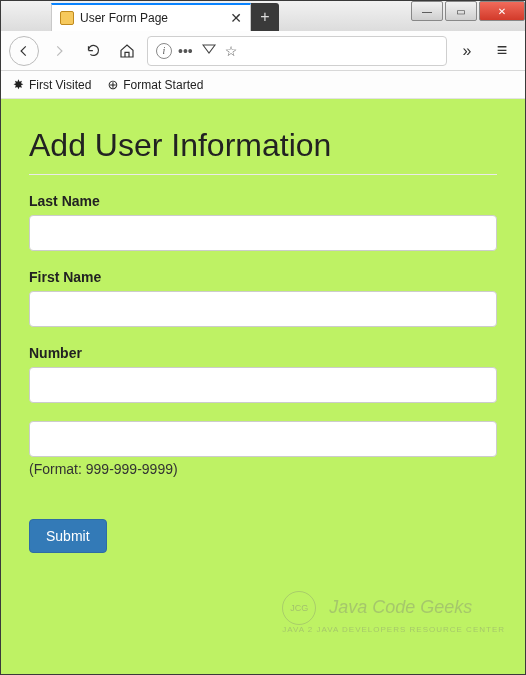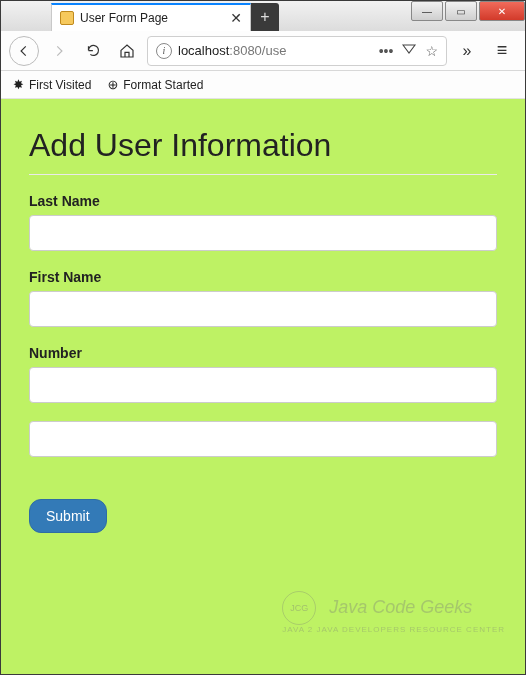--- a/index.html
+++ b/index.html
@@ -182,21 +182,21 @@
       border-radius: 4px;
       padding: 6px 10px;
       font-size: 14px;
       background: #fff;
     }
     .form-hint { font-size: 14px; color: #333; margin-top: 4px; }
     .submit-btn {
       background: #337ab7;
       color: #fff;
       border: 1px solid #2e6da4;
-      border-radius: 12px;
+      border-radius: 4px;
       padding: 8px 16px;
       font-size: 14px;
       cursor: pointer;
       margin-top: 24px;
     }
     .watermark {
       position: absolute;
       right: 20px;
       bottom: 40px;
       font-size: 18px;
@@ -252,23 +252,20 @@
           <path d="M4 12a8 8 0 1 1 3 6.2M4 12V5m0 7h7" stroke="#333" stroke-width="2" fill="none"></path>
         </svg>
     </div>
     <div class="nav-btn">
       <svg width="16" height="16" viewBox="0 0 24 24">
           <path d="M3 11l9-8 9 8v10H3z M9 21v-7h6v7" stroke="#333" stroke-width="1.8" fill="none"></path>
         </svg>
     </div>
     <div class="url-bar">
       <span class="info-icon">i</span>
-      <span class="url-text">
-        <span class="url-host"><b>localhost</b></span><span>:8080</span><span>/use</span>
-      </span>
       <span class="url-actions">
         <span>•••</span>
         <span>
           <svg width="16" height="16" viewBox="0 0 24 24">
               <path d="M3 6l9 12 9-12H3z" fill="none" stroke="#444" stroke-width="1.6"></path>
             </svg>
         </span>
         <span>☆</span>
       </span>
     </div>
@@ -301,20 +298,21 @@
       <input class="form-control" type="text" value="" style="">
     </div>
 
     <div class="form-group">
       <label class="form-label">Number</label>
       <input class="form-control" type="email" value="" style="">
     </div>
 
     <div class="form-group">
       <input class="form-control" type="tel" value="" style="">
+      <div class="form-hint">(Format: 999-999-9999)</div>
     </div>
 
     <button class="submit-btn">Submit</button>
 
     <div class="watermark">
       <span class="ring"></span>
       <span>Java Code Geeks</span>
       <span class="sub">JAVA 2 JAVA DEVELOPERS RESOURCE CENTER</span>
     </div>
   </div>

